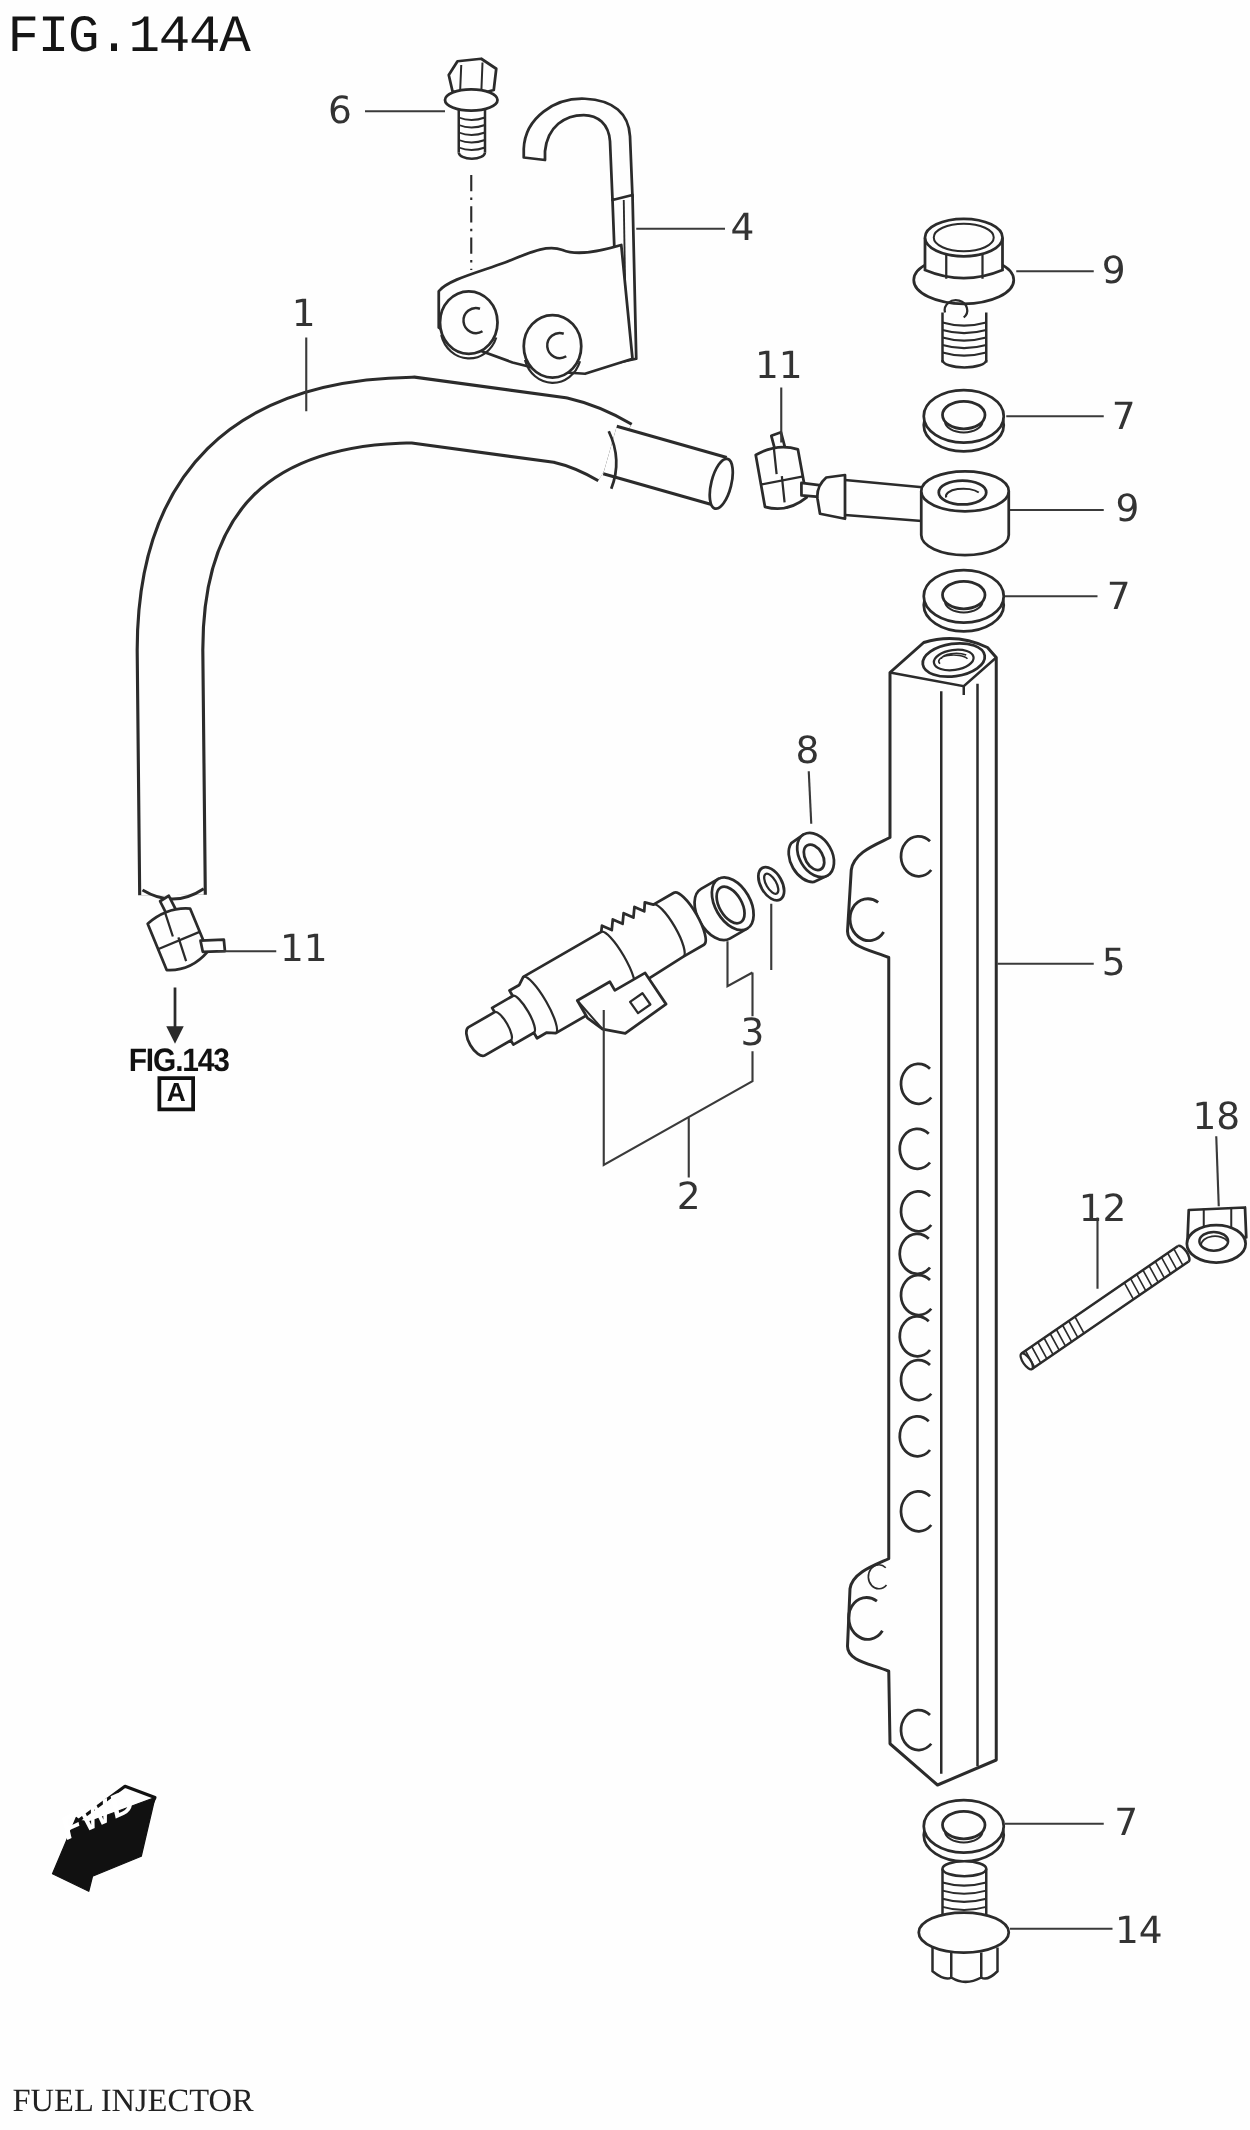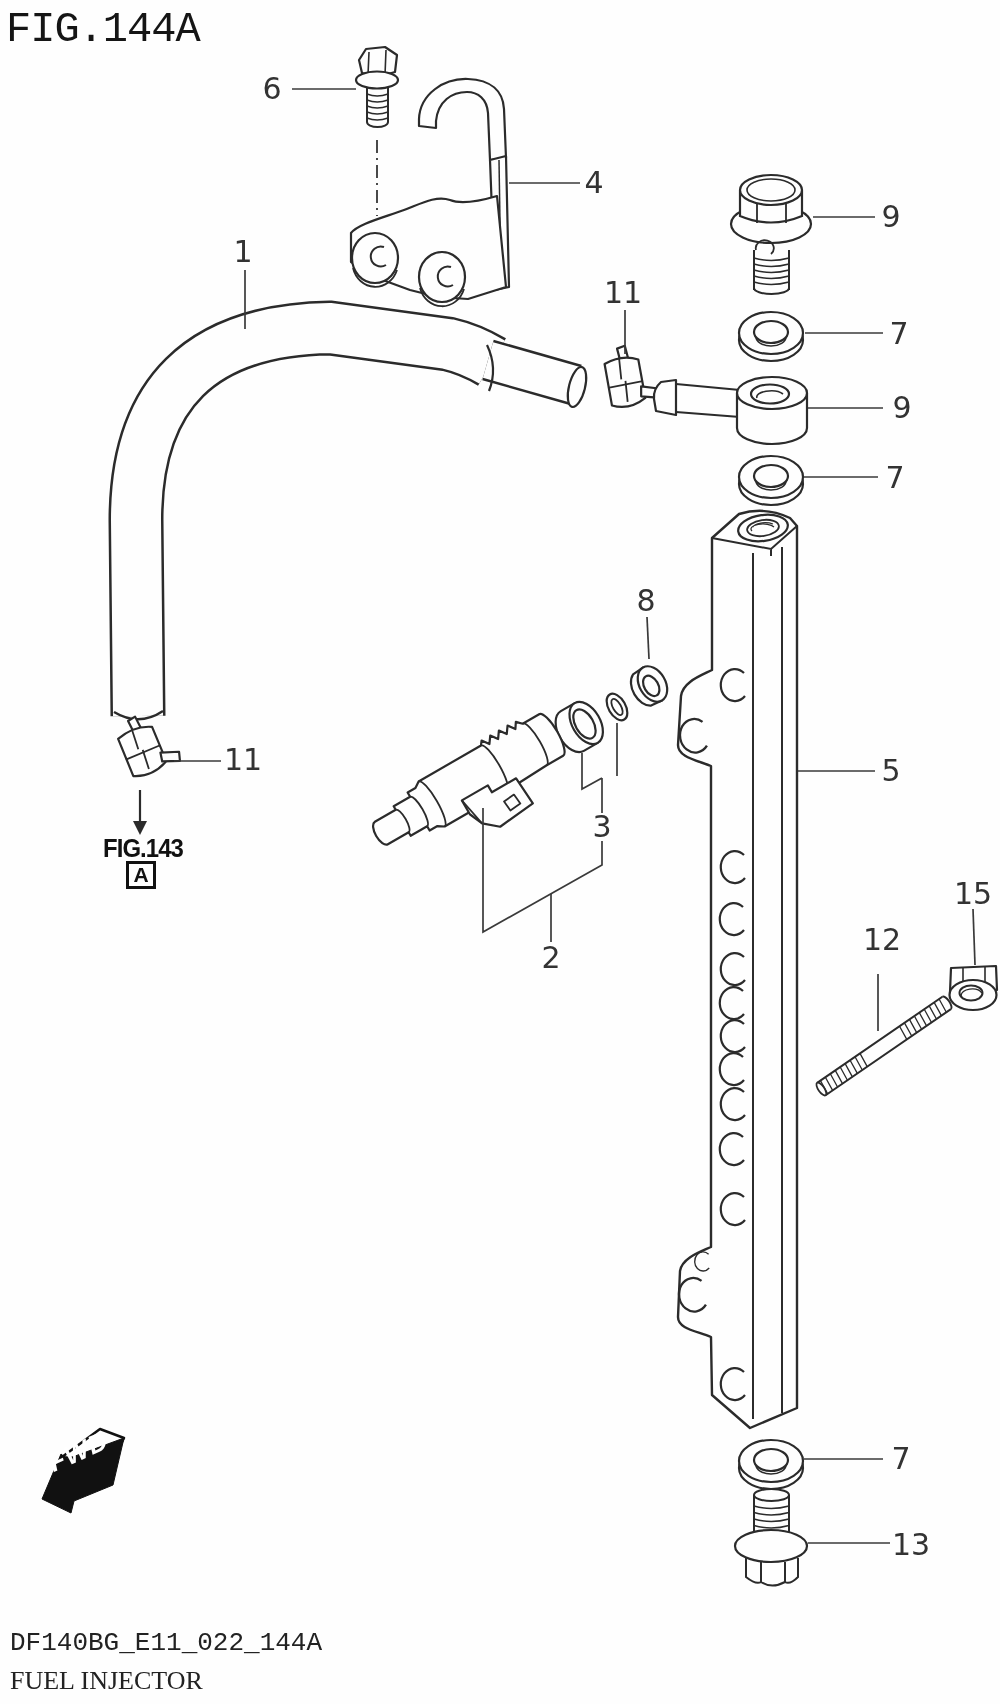--- a/index.html
+++ b/index.html
@@ -239,28 +239,27 @@
 <div class="callout" style="left:891px;top:217px">9</div>
 <div class="callout" style="left:899px;top:334px">7</div>
 <div class="callout" style="left:623px;top:293px">11</div>
 <div class="callout" style="left:902px;top:408px">9</div>
 <div class="callout" style="left:895px;top:478px">7</div>
 <div class="callout" style="left:646px;top:601px">8</div>
 <div class="callout" style="left:891px;top:771px">5</div>
 <div class="callout" style="left:602px;top:827px">3</div>
 <div class="callout" style="left:551px;top:958px">2</div>
 <div class="callout" style="left:243px;top:760px">11</div>
-<div class="callout" style="left:882px;top:940px">12</div>
-<div class="callout" style="left:973px;top:894px">15</div>
+<div class="callout" style="left:882px;top:968px">12</div>
+<div class="callout" style="left:973px;top:894px">18</div>
 <div class="callout" style="left:901px;top:1459px">7</div>
-<div class="callout" style="left:911px;top:1545px">13</div>
+<div class="callout" style="left:911px;top:1545px">14</div>
 
 <div class="txt ref-fig">FIG.143</div>
 <div class="ref-box">
   <span>A</span>
 </div>
 
 <div class="fwd">FWD</div>
 
-<div class="txt doc-code">DF140BG_E11_022_144A</div>
 <div class="txt doc-title">FUEL INJECTOR</div>
 
 </div>
 
 </body></html>

